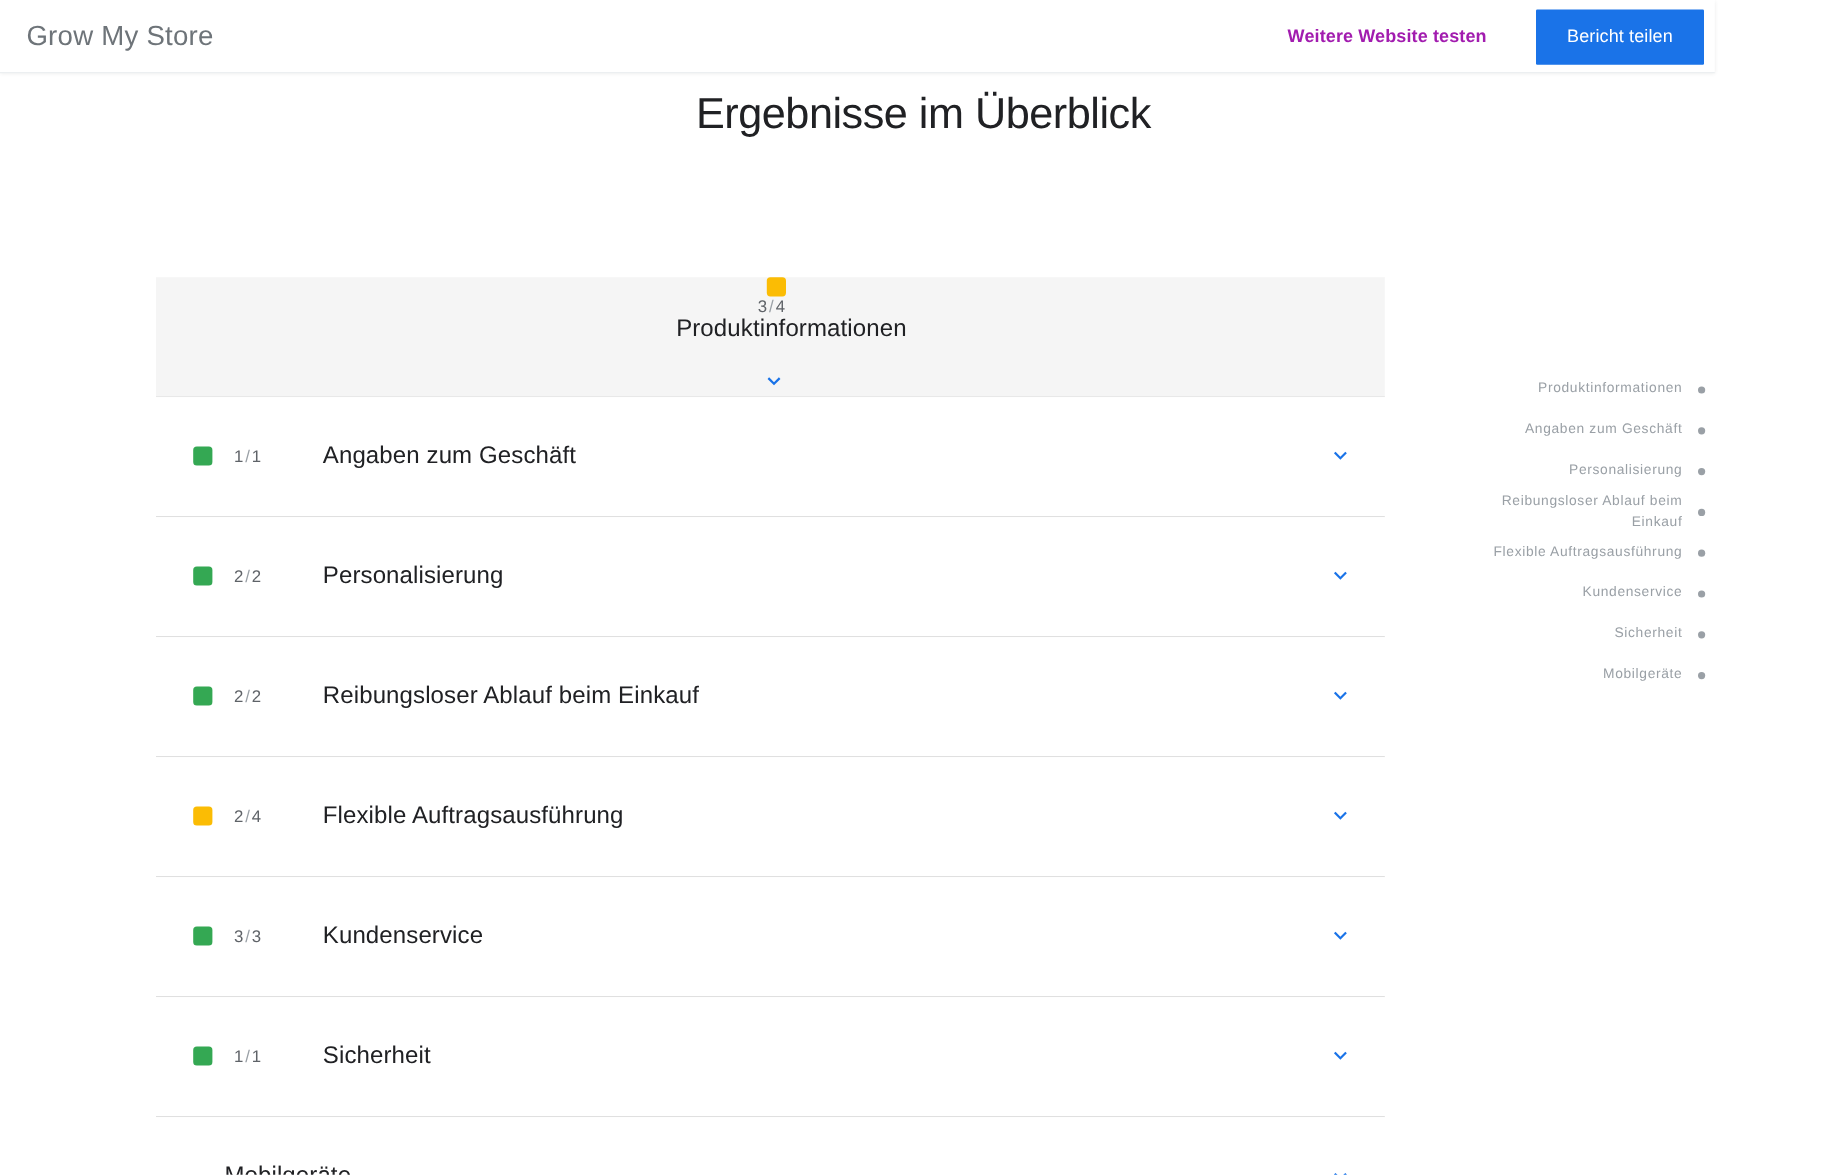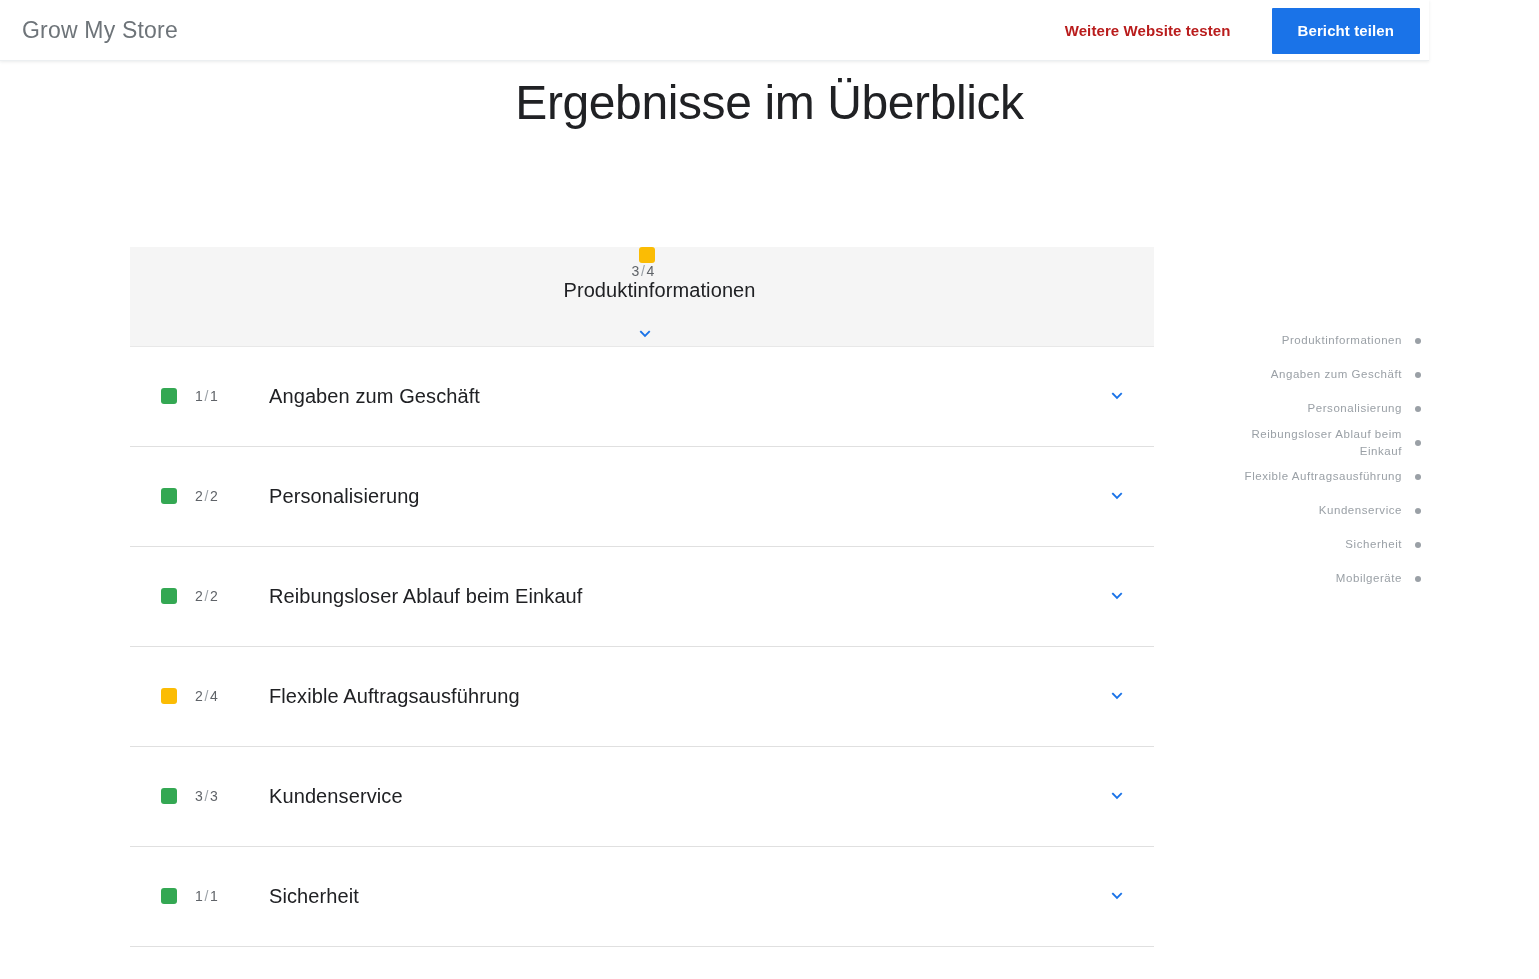--- a/index.html
+++ b/index.html
@@ -41,48 +41,48 @@
     position: absolute;
     right: 0px;
     top: 0;
     height: 61px;
     display: flex;
     align-items: center;
   }
   .header-link {
     font-size: 15px;
     font-weight: 700;
-    color: #b91c1c;
+    color: #a21caf;
     letter-spacing: 0.1px;
     text-decoration: none;
     white-space: nowrap;
     margin-right: 41px;
     cursor: pointer;
   }
   .share-btn {
     background: #1a73e8;
     color: #ffffff;
     border: none;
     font-family: "Liberation Sans", sans-serif;
     font-size: 15px;
-    font-weight: 700;
+    font-weight: 400;
     letter-spacing: 0.1px;
     height: 46px;
     padding: 0 26px;
     margin-right: 9px;
     cursor: pointer;
     white-space: nowrap;
     border-radius: 1px;
   }
 
   
   .page-title {
     width: 1539px;
     text-align: center;
-    font-size: 48px;
+    font-size: 36px;
     font-weight: 400;
     color: #202124;
     letter-spacing: -0.4px;
     margin: 0;
     padding-top: 10px;
     line-height: 1.35;
   }
 
   
   .content {

